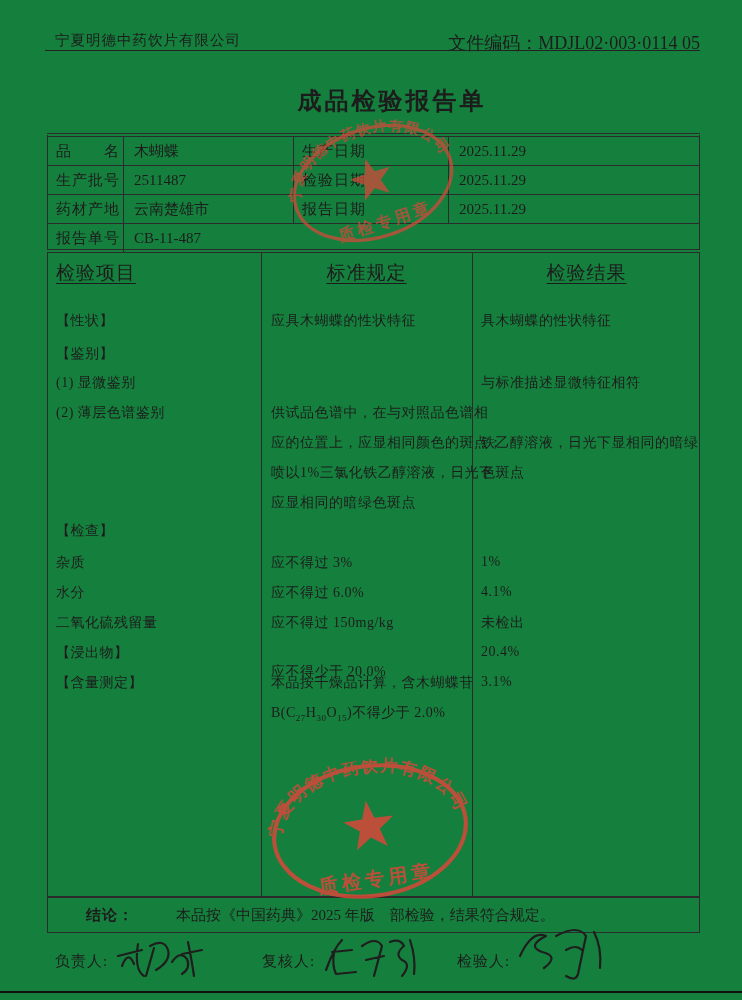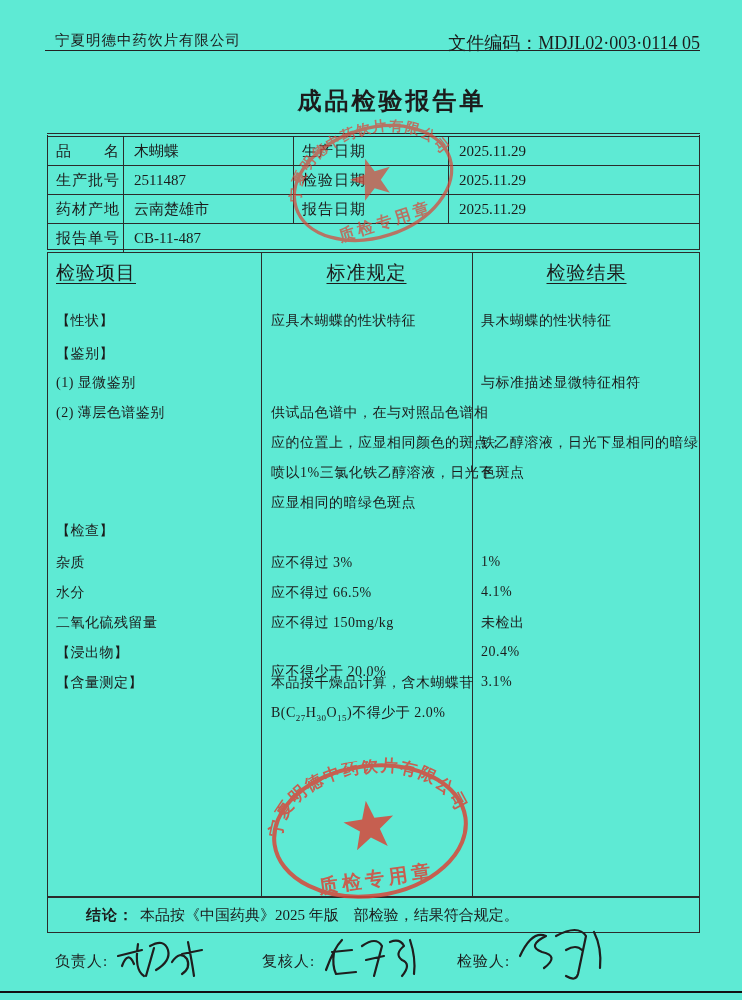--- a/index.html
+++ b/index.html
@@ -1,18 +1,18 @@
 <!DOCTYPE html>
 <html><head>
 <meta charset="utf-8">
 <style>
   * { margin:0; padding:0; box-sizing:border-box; }
   html,body { background:#ffffff; }
   .page {
-    position:relative; width:742px; height:1000px; background:#5eead4;
+    position:relative; width:742px; height:1000px; background:#15803d;
     font-family:"Liberation Serif","DejaVu Serif",serif; color:#1c1c1c;
     overflow:hidden;
   }
   .abs { position:absolute; }
   
   .company { left:55px; top:31px; font-size:14.5px; letter-spacing:1px; }
   .doccode { right:42px; top:31px; font-size:18px; }
   .head-rule { left:45px; top:50px; width:655px; height:0; border-top:1.6px solid #222; }
   
   .title { left:0; top:85px; width:742px; text-align:center;
@@ -38,21 +38,21 @@
   .ch2 { left:213px; width:211px; text-align:center; }
   .ch3 { left:424px; width:229px; text-align:center; }
   .tline { position:absolute; font-size:14px; white-space:nowrap; letter-spacing:.5px; }
   .c1 { left:8px; }
   .c2 { left:223px; }
   .c3 { left:433px; }
   sub { font-size:9px; }
   
   .conclusion { left:47px; top:897px; width:653px; height:36px;
                 border:1px solid #2b2b2b; display:flex; align-items:center;
-                padding-left:38px; font-size:15px; }
+                padding-left:38px; font-size:15px;gap:36px; }
   .conclusion b { letter-spacing:1px; margin-right:6px; }
   
   .sig-label { top:952px; font-size:15px; letter-spacing:1px; }
   .sig-svg { position:absolute; }
   .sig-svg path { stroke:#1e1e1e; stroke-width:2.2; fill:none;
                   stroke-linecap:round; stroke-linejoin:round; }
   .page-bottom-rule { left:0; top:991px; width:742px; border-top:2px solid #111; }
   
   .stamp { position:absolute; opacity:.8; }
   .stamp text { font-family:"Liberation Serif","DejaVu Serif",serif; }
@@ -111,21 +111,21 @@
     <div class="tline c1" style="top:361px;">二氧化硫残留量</div>
     <div class="tline c1" style="top:391px;">【浸出物】</div>
     <div class="tline c1" style="top:421px;">【含量测定】</div>
 
     <div class="tline c2" style="top:59px;">应具木蝴蝶的性状特征</div>
     <div class="tline c2" style="top:151px;">供试品色谱中，在与对照品色谱相</div>
     <div class="tline c2" style="top:181px;">应的位置上，应显相同颜色的斑点；</div>
     <div class="tline c2" style="top:211px;">喷以1%三氯化铁乙醇溶液，日光下</div>
     <div class="tline c2" style="top:241px;">应显相同的暗绿色斑点</div>
     <div class="tline c2" style="top:301px;">应不得过 3%</div>
-    <div class="tline c2" style="top:331px;">应不得过 66.5%</div>
+    <div class="tline c2" style="top:331px;">应不得过 6.0%</div>
     <div class="tline c2" style="top:361px;">应不得过 150mg/kg</div>
     <div class="tline c2" style="top:410px;text-align:right;">应不得少于 20.0%</div>
     <div class="tline c2" style="top:421px;">本品按干燥品计算，含木蝴蝶苷</div>
     <div class="tline c2" style="top:451px;"><span>B(C</span><sub>27</sub><span>H</span><sub>30</sub><span>O</span><sub>15</sub><span>)不得少于 2.0%</span></div>
 
     <div class="tline c3" style="top:59px;">具木蝴蝶的性状特征</div>
     <div class="tline c3" style="top:121px;">与标准描述显微特征相符</div>
     <div class="tline c3" style="top:181px;">铁乙醇溶液，日光下显相同的暗绿</div>
     <div class="tline c3" style="top:211px;">色斑点</div>
     <div class="tline c3" style="top:301px;">1%</div>

